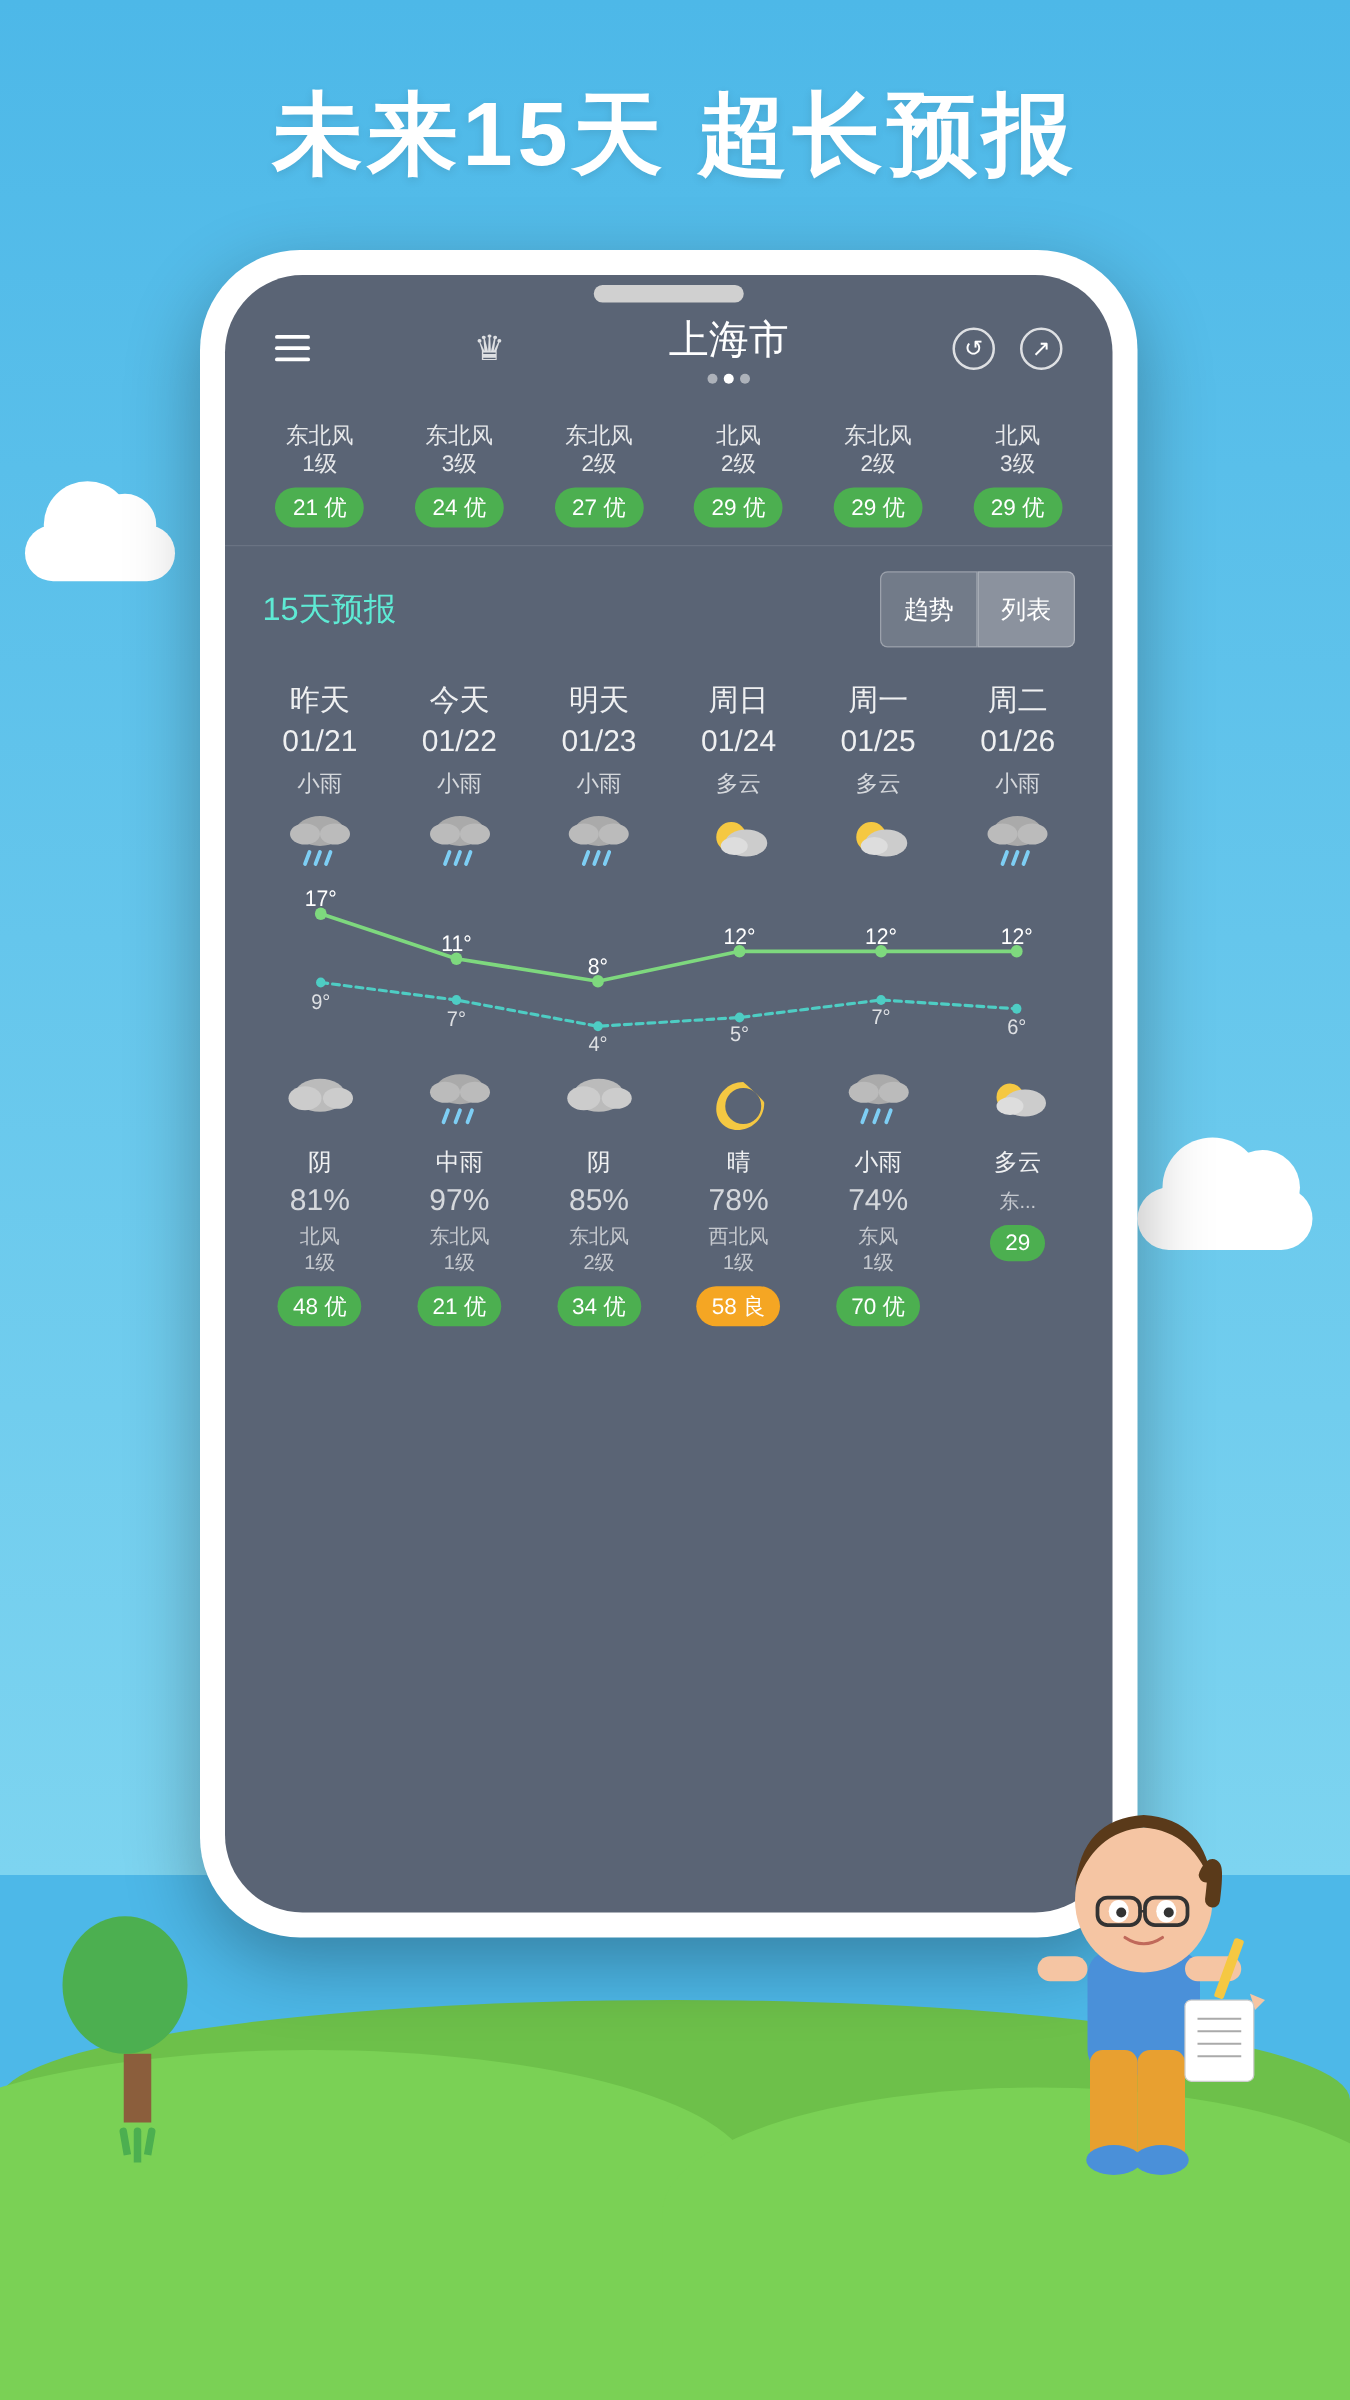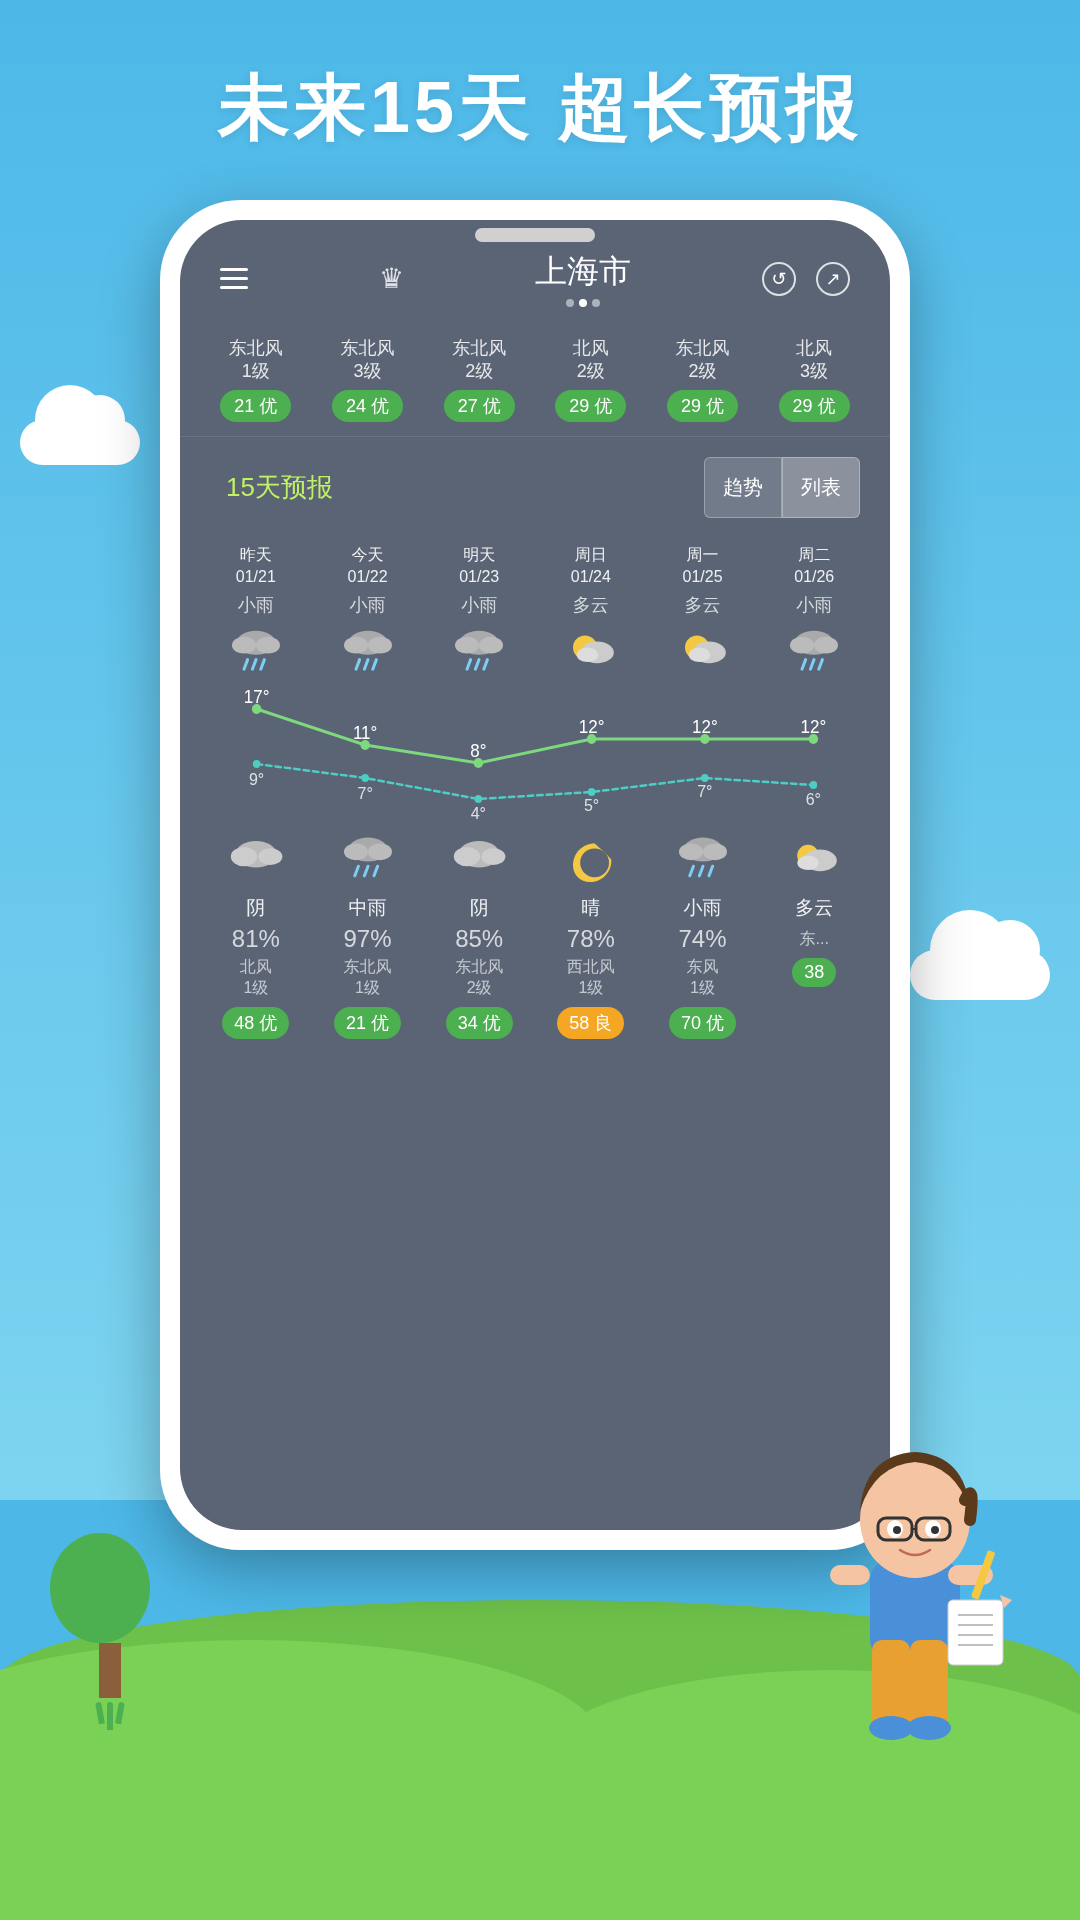--- a/index.html
+++ b/index.html
@@ -218,21 +218,21 @@
     .forecast-section {
       padding: 0 20px;
     }
     .forecast-header {
       display: flex;
       align-items: center;
       justify-content: space-between;
       padding: 20px 10px 16px;
     }
     .forecast-title {
-      font-size: 26px; color: #bef264; font-weight: 500; margin-left: 16px;
+      font-size: 26px; color: #5eead4; font-weight: 500;
     }
     .forecast-tabs {
       display: flex; gap: 0;
     }
     .forecast-tab {
       padding: 16px 18px;
       font-size: 20px;
       color: white;
       background: rgba(255,255,255,0.15);
       border: 1px solid rgba(255,255,255,0.3);
@@ -245,21 +245,21 @@
     .forecast-days {
       display: flex;
       justify-content: space-around;
       padding: 10px 0 0;
     }
     .forecast-day {
       display: flex; flex-direction: column; align-items: center; gap: 4px;
       flex: 1;
     }
     .day-label {
-      font-size: 16px; color: rgba(255,255,255,0.9); text-align: center;
+      font-size: 24px; color: rgba(255,255,255,0.9); text-align: center;
       line-height: 1.4;
     }
     .day-condition {
       font-size: 18px; color: rgba(255,255,255,0.75); text-align: center;
     }
 
     
     .weather-icon-container {
       width: 60px; height: 50px;
       display: flex; align-items: center; justify-content: center;
@@ -632,21 +632,21 @@
           <div class="weather-icon-container">
             <svg viewBox="0 0 50 40" xmlns="http://www.w3.org/2000/svg">
               <circle cx="20" cy="18" r="9" fill="#f5c842"></circle>
               <ellipse cx="30" cy="22" rx="14" ry="9" fill="#ccc"></ellipse>
               <ellipse cx="20" cy="24" rx="9" ry="6" fill="#ddd"></ellipse>
             </svg>
           </div>
           <div class="bottom-condition">多云</div>
           <div class="bottom-percent"></div>
           <div class="bottom-wind">东...</div>
-          <div class="bottom-badge">38</div>
+          <div class="bottom-badge">29</div>
         </div>
       </div>
 
     </div>
 
   </div>
 </div>
 
 <div class="tree">
   <div class="tree-top"></div>

